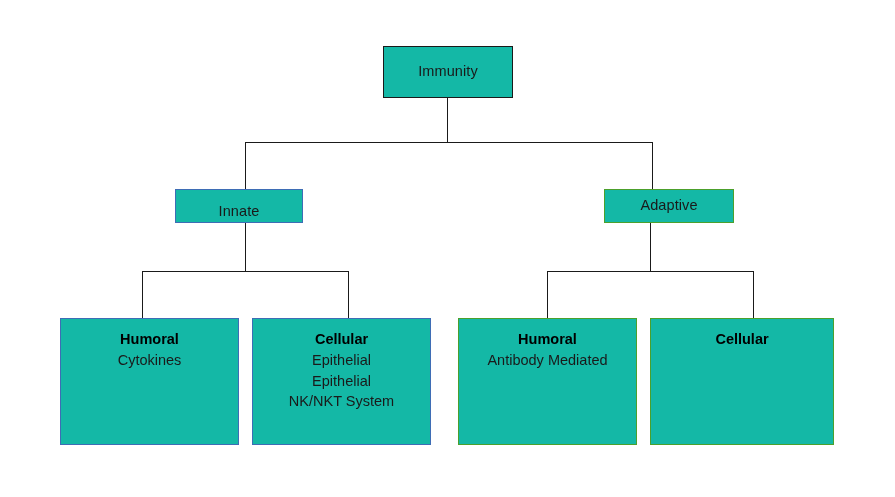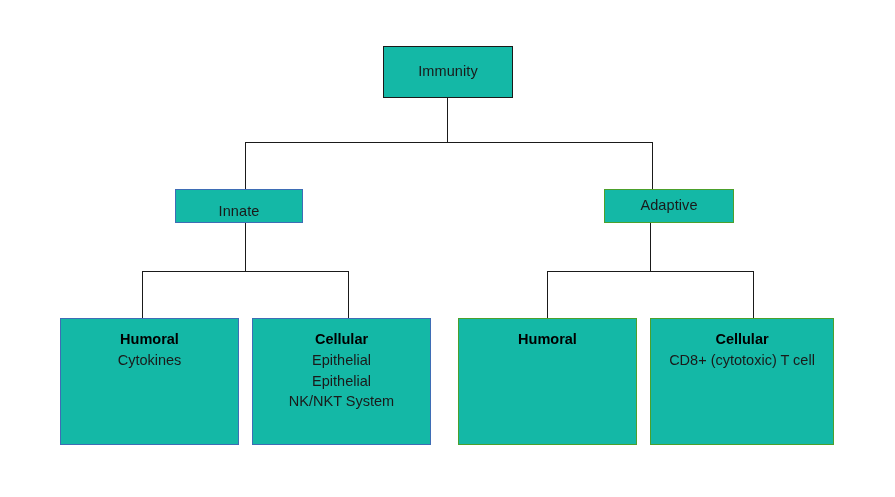--- a/index.html
+++ b/index.html
@@ -108,20 +108,20 @@
 
   <div class="node blue" style="left:252px; top:318px; width:179px; height:127px; padding-top:10px;">
     <span class="node-title">Cellular</span>
     <span class="node-item">Epithelial</span>
     <span class="node-item">Epithelial</span>
     <span class="node-item">NK/NKT System</span>
   </div>
 
   <div class="node green" style="left:458px; top:318px; width:179px; height:127px; padding-top:10px;">
     <span class="node-title">Humoral</span>
+    <span class="node-item">Antibody Mediated</span>
   </div>
 
   <div class="node green" style="left:650px; top:318px; width:184px; height:127px; padding-top:10px;">
     <span class="node-title">Cellular</span>
-    <span class="node-item">CD8+ (cytotoxic) T cell</span>
   </div>
 
 </div>
 
 </body></html>

